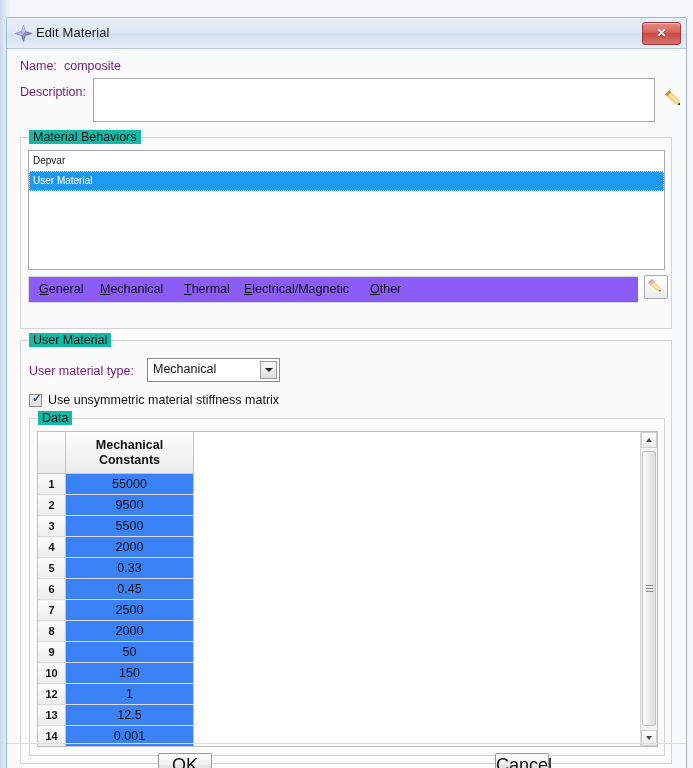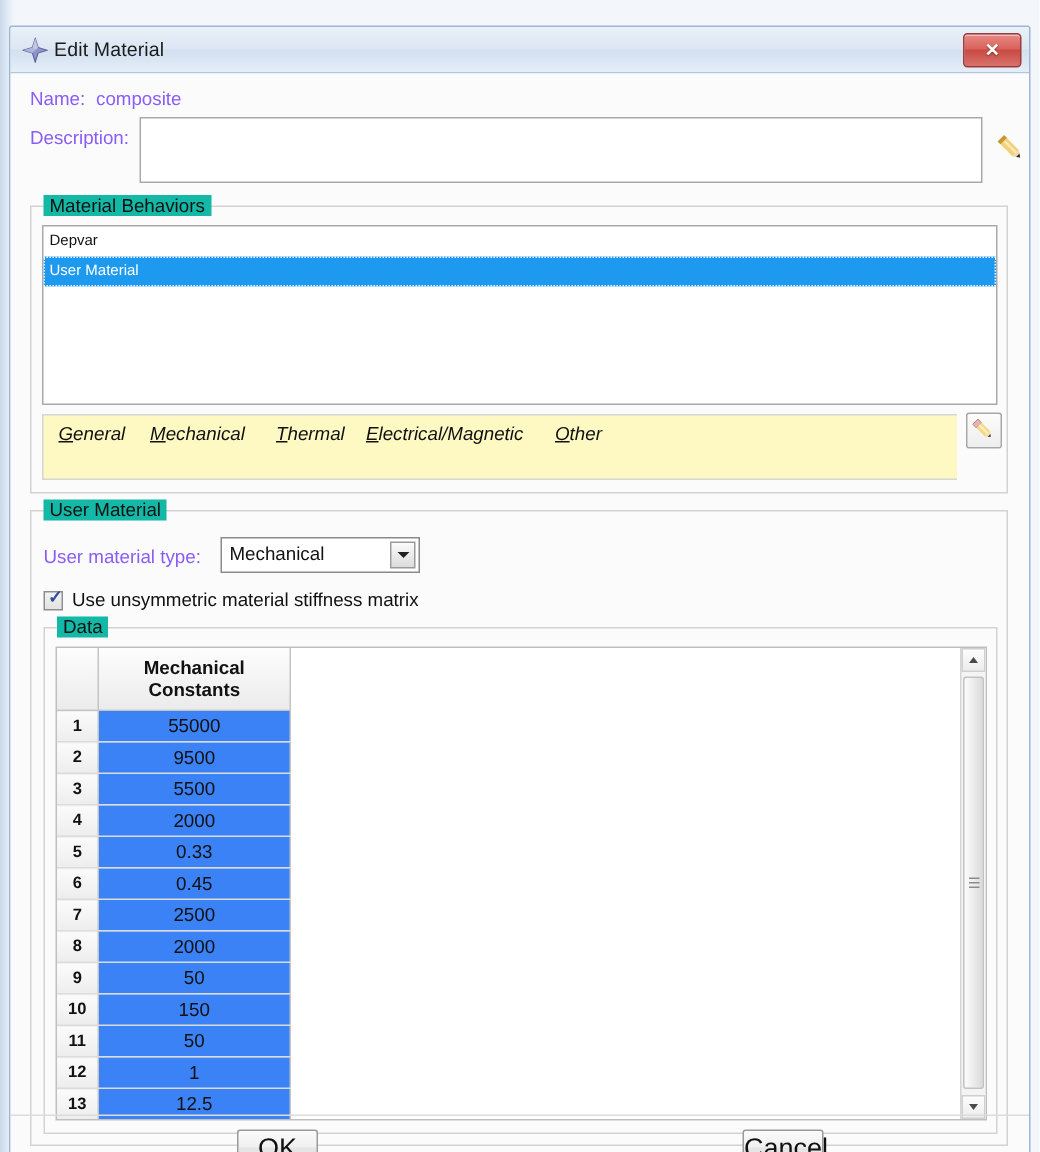--- a/index.html
+++ b/index.html
@@ -72,21 +72,21 @@
   }
 
   
   #client {
     position: absolute;
     left: 0; top: 31px;
     width: 679px; height: 727px;
     background: #fbfbfb;
   }
 
-  .lbl { position: absolute; font-size: 12.5px; color: #8b5cf6; white-space: nowrap; }
+  .lbl { position: absolute; font-size: 12.5px; color: #701a75; white-space: nowrap; }
 
   #name-label { left: 13px; top: 10px; }
   #name-value { left: 57px; top: 10px; }
 
   #desc-label { left: 13px; top: 36px; }
   #desc-input {
     position: absolute;
     left: 86px; top: 29px;
     width: 562px; height: 44px;
     background: #ffffff;
@@ -139,26 +139,25 @@
   .behavior-item.selected {
     background: #1e99f0;
     color: #ffffff;
     outline: 1px dotted #ffffff;
     outline-offset: -1px;
   }
 
   #menubar {
     position: absolute;
     left: 7px; top: 138px;
-    width: 610px; height: 44px;
-    background: #fef9c3;
+    width: 610px; height: 27px;
+    background: #8b5cf6;
     border: 1px solid #d6d6d6;
     border-right: none;
     box-sizing: border-box;
-    font-style: italic;
   }
   .menu-item {
     position: absolute;
     top: 5px;
     font-size: 12.5px;
     color: #111;
     white-space: nowrap;
     cursor: default;
   }
   .menu-item .mn { text-decoration: underline; }
@@ -508,24 +507,20 @@
                     <td class="rowhead">8</td>
                     <td class="cell">2000</td>
                   </tr>
                   <tr>
                     <td class="rowhead">9</td>
                     <td class="cell">50</td>
                   </tr>
                   <tr>
                     <td class="rowhead">10</td>
                     <td class="cell">150</td>
-                  </tr>
-                  <tr>
-                    <td class="rowhead">11</td>
-                    <td class="cell">50</td>
                   </tr>
                   <tr>
                     <td class="rowhead">12</td>
                     <td class="cell">1</td>
                   </tr>
                   <tr>
                     <td class="rowhead">13</td>
                     <td class="cell">12.5</td>
                   </tr>
                   <tr>

